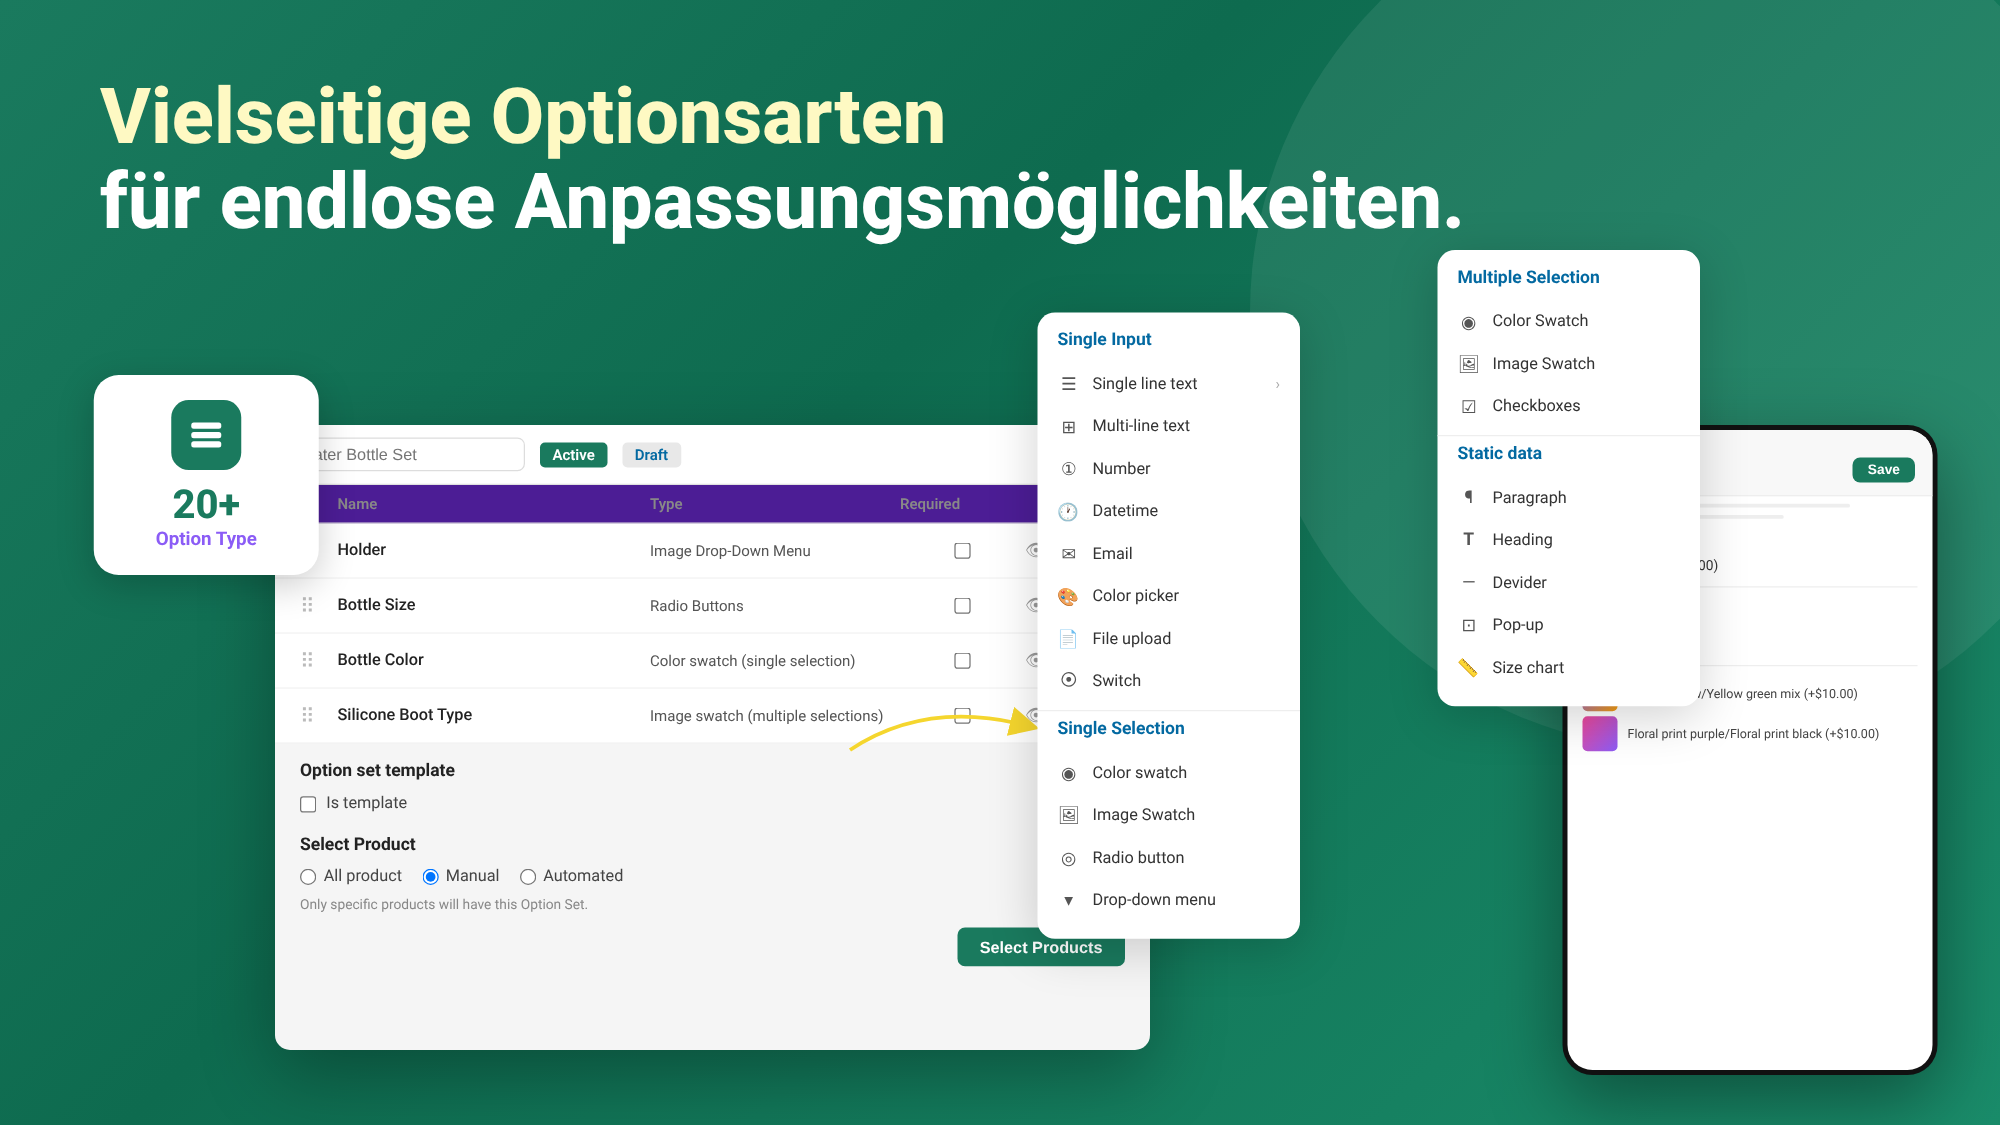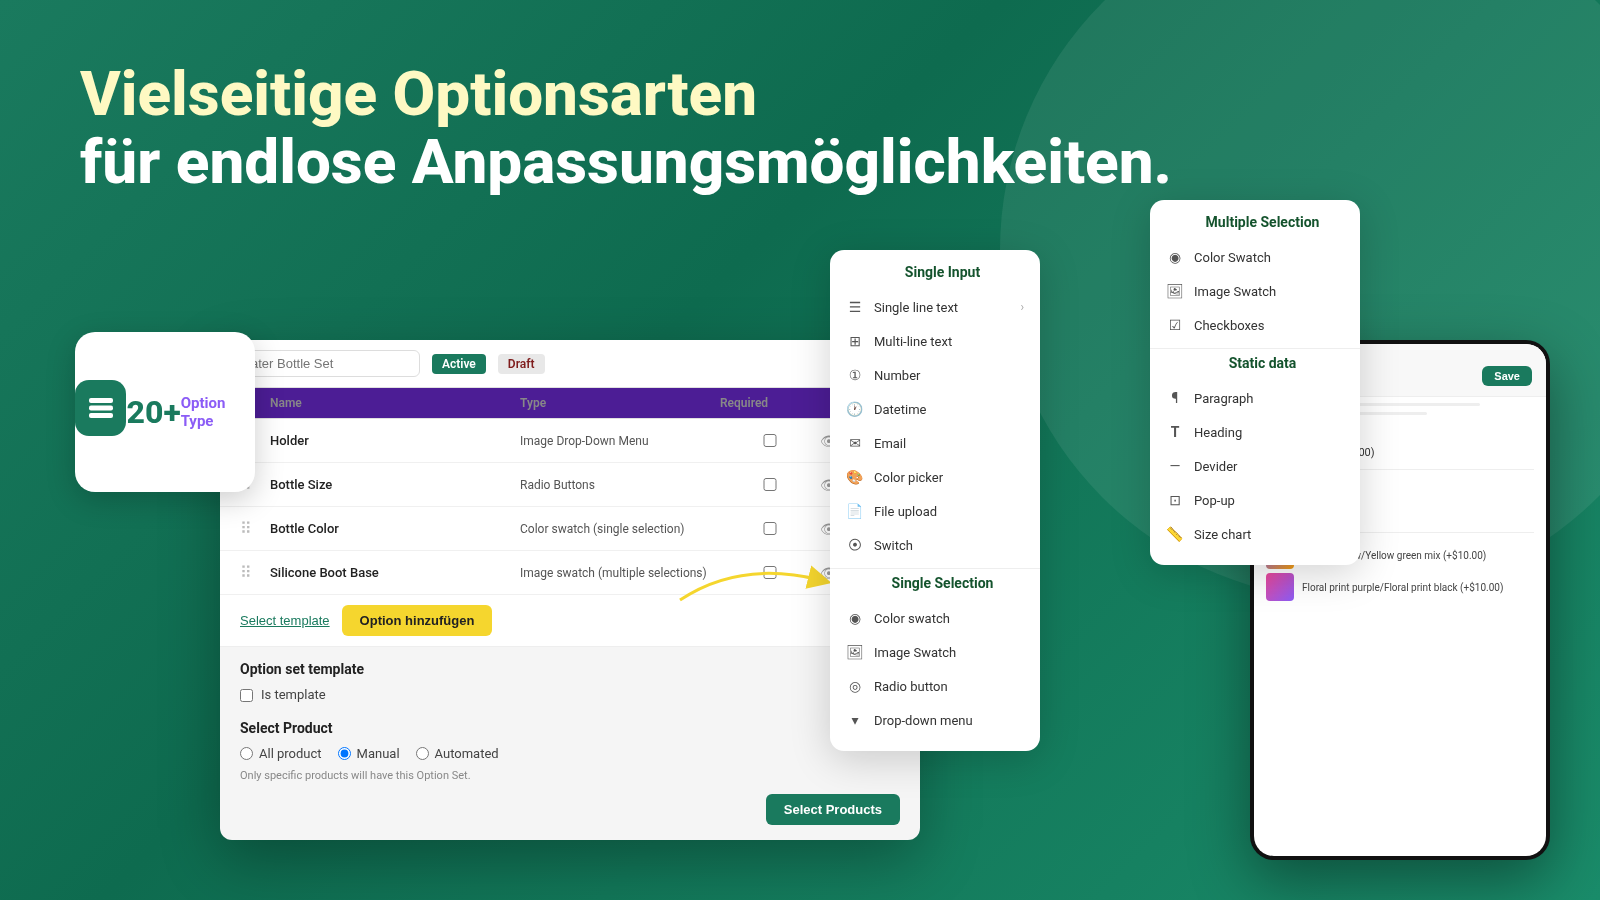--- a/index.html
+++ b/index.html
@@ -52,25 +52,24 @@
     .badge {
       position: absolute;
       left: 75px;
       top: 300px;
       z-index: 20;
       background: #fff;
       border-radius: 20px;
       width: 180px;
       height: 160px;
       display: flex;
-      flex-direction: row;
+      flex-direction: column;
       align-items: center;
       justify-content: center;
       box-shadow: 0 8px 30px rgba(0,0,0,0.2);
-      margin-top: 32px;
     }
     .badge-icon {
       width: 56px;
       height: 56px;
       background: #1a7a5e;
       border-radius: 14px;
       display: flex;
       align-items: center;
       justify-content: center;
       margin-bottom: 8px;
@@ -122,21 +121,21 @@
     .badge-active {
       background: #1a7a5e;
       color: #fff;
       border-radius: 4px;
       padding: 3px 10px;
       font-size: 12px;
       font-weight: 600;
     }
     .badge-draft {
       background: #e8e8e8;
-      color: #7f1d1d;
+      color: #0369a1;
       border-radius: 4px;
       padding: 3px 10px;
       font-size: 12px;
       font-weight: 600;
     }
 
     .table-header {
       display: grid;
       grid-template-columns: 30px 1fr 200px 100px 80px;
       padding: 8px 20px;
@@ -239,23 +238,22 @@
       width: 210px;
       background: #fff;
       border-radius: 14px;
       box-shadow: 0 8px 40px rgba(0,0,0,0.18);
       z-index: 30;
       padding: 14px 0 14px 0;
     }
     .dropdown-title {
       font-size: 14px;
       font-weight: 700;
-      color: #14532d;
+      color: #0369a1;
       padding: 0 1px 10px 16px;
-      text-align: center;
     }
     .dropdown-item {
       display: flex;
       align-items: center;
       gap: 10px;
       padding: 8px 16px;
       font-size: 13px;
       color: #333;
       cursor: pointer;
     }
@@ -458,34 +456,30 @@
     <input type="checkbox" style="">
     <div class="row-actions">
       <span class="row-icon">👁</span>
       <span class="row-icon">⚙</span>
       <span class="row-icon delete">🗑</span>
     </div>
   </div>
 
   <div class="table-row">
     <span class="drag-handle">⠿</span>
-    <span class="row-name">Silicone Boot Base</span>
+    <span class="row-name">Silicone Boot Type</span>
     <span class="row-type">Image swatch (multiple selections)</span>
     <input type="checkbox" style="">
     <div class="row-actions">
       <span class="row-icon">👁</span>
       <span class="row-icon">⚙</span>
       <span class="row-icon delete">🗑</span>
     </div>
   </div>
 
-  <div style="padding: 10px 20px; background:#fff; border-bottom: 1px solid #eee; display:flex; align-items:center; gap:12px;">
-    <button class="btn-select-template">Select template</button>
-    <button class="btn-add">Option hinzufügen</button>
-  </div>
 
   <div class="section-label">Option set template</div>
   <div class="checkbox-row">
     <input type="checkbox" style="">
     <span>Is template</span>
   </div>
 
   <div class="section-label">Select Product</div>
   <div class="radio-row">
     <div class="radio-option">

